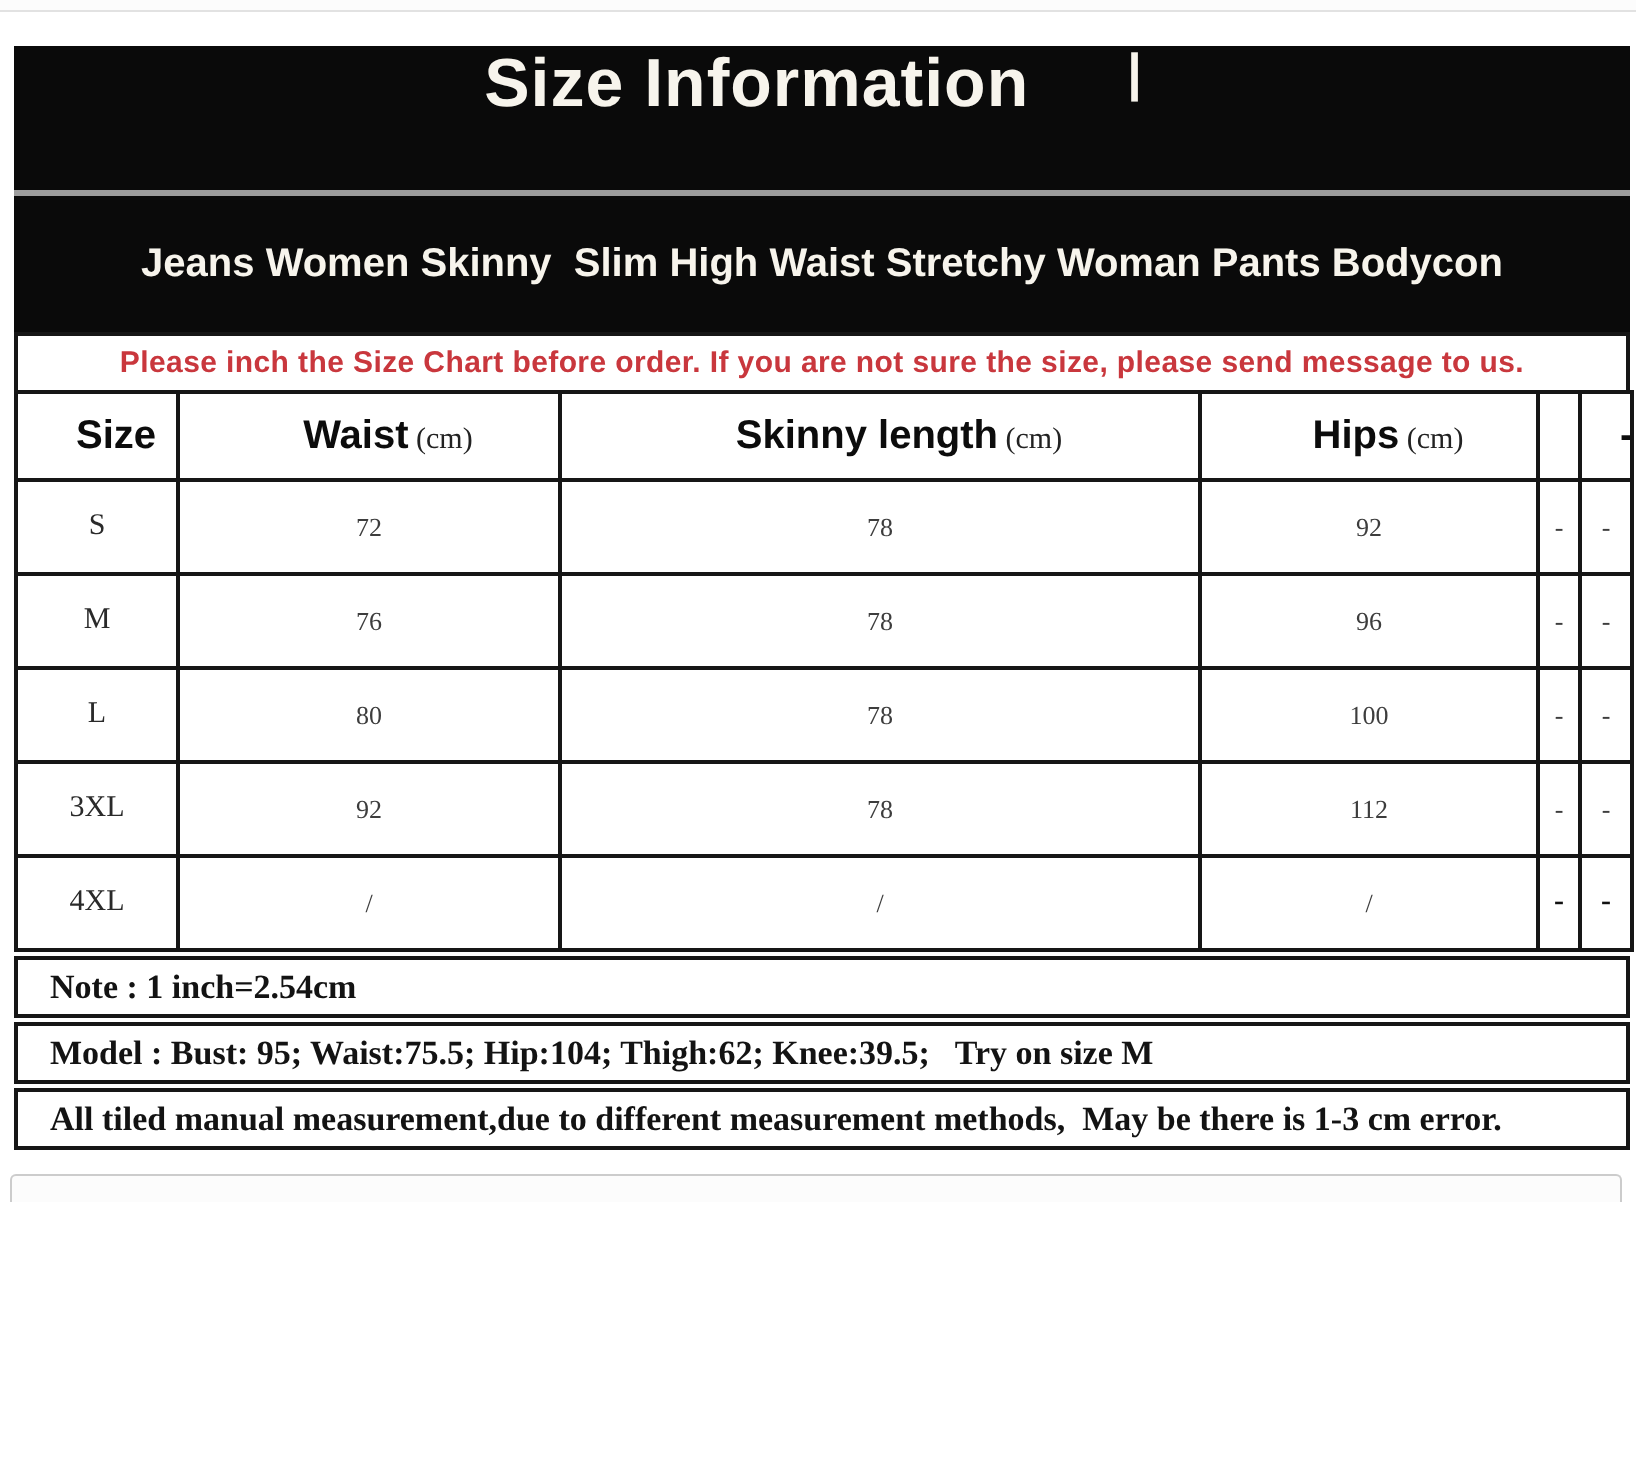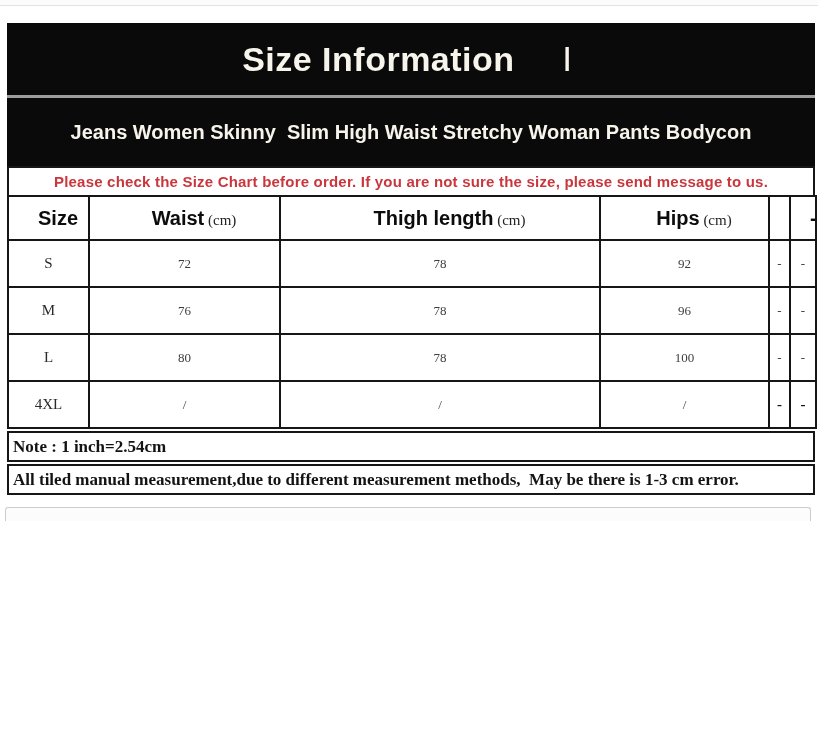--- a/index.html
+++ b/index.html
@@ -16,21 +16,20 @@
   }
   .content {
     margin-left: 7px;
     width: 808px;
   }
   .header-bar {
     margin-top: 17px;
     height: 72px;
     background: #0a0a0a;
     display: flex;
-    align-items: center;
     justify-content: center;
     color: #f7f4ec;
     gap: 40px;
   }
   .header-title {
     font-size: 34px;
     font-weight: bold;
     letter-spacing: 0.5px;
     white-space: pre;
   }
@@ -126,21 +125,21 @@
     height: 27px;
     display: flex;
     align-items: center;
     background: #ffffff;
   }
   .note-text {
     font-family: "Liberation Serif", "DejaVu Serif", serif;
     font-weight: bold;
     font-size: 17px;
     color: #131313;
-    padding-left: 4px;
+    padding-left: 16px;
     white-space: pre;
   }
   .bottom-strip {
     margin-left: 5px;
     margin-top: 12px;
     width: 806px;
     height: 14px;
     background: #fcfcfc;
     border: 1px solid #cccccc;
     border-bottom: none;
@@ -160,37 +159,37 @@
     <span class="header-sep">|</span>
   </div>
 
   <div class="bar-divider"></div>
 
   <div class="product-bar">
     <div class="product-line">Jeans Women Skinny  Slim High Waist Stretchy Woman Pants Bodycon</div>
   </div>
 
   <div class="warning-bar">
-    <span class="warning-text">Please check the Size Chart before order. If you are not sure the size, please send message to us.</span>
+    <span class="warning-text">Please inch the Size Chart before order. If you are not sure the size, please send message to us.</span>
   </div>
 
   <table class="size-table">
     <colgroup>
         <col style="width: 81px;">
         <col style="width: 191px;">
         <col style="width: 320px;">
         <col style="width: 169px;">
         <col style="width: 21px;">
         <col style="width: 26px;">
       </colgroup>
     <thead>
         <tr>
           <th><span class="hlabel">Size</span></th>
           <th><span class="hlabel">Waist</span><span class="hunit"> (cm)</span></th>
-          <th><span class="hlabel">Thigh length</span><span class="hunit"> (cm)</span></th>
+          <th><span class="hlabel">Skinny length</span><span class="hunit"> (cm)</span></th>
           <th><span class="hlabel">Hips</span><span class="hunit"> (cm)</span></th>
           <th><span class="hlabel">-</span></th>
           <th><span class="hlabel">-</span></th>
         </tr>
       </thead>
     <tbody>
         <tr>
           <td class="size-col">S</td>
           <td class="value-col">72</td>
           <td class="value-col">78</td>
@@ -204,36 +203,47 @@
           <td class="value-col">78</td>
           <td class="value-col">96</td>
           <td class="value-col dash-col">-</td>
           <td class="value-col dash-col">-</td>
         </tr>
         <tr>
           <td class="size-col">L</td>
           <td class="value-col">80</td>
           <td class="value-col">78</td>
           <td class="value-col">100</td>
+          <td class="value-col dash-col">-</td>
+          <td class="value-col dash-col">-</td>
+        </tr>
+        <tr>
+          <td class="size-col">3XL</td>
+          <td class="value-col">92</td>
+          <td class="value-col">78</td>
+          <td class="value-col">112</td>
           <td class="value-col dash-col">-</td>
           <td class="value-col dash-col">-</td>
         </tr>
         <tr>
           <td class="size-col">4XL</td>
           <td class="value-col">/</td>
           <td class="value-col">/</td>
           <td class="value-col">/</td>
           <td class="value-col dash-col">-</td>
           <td class="value-col dash-col">-</td>
         </tr>
       </tbody>
   </table>
 
   <div class="note-row">
     <span class="note-text">Note : 1 inch=2.54cm</span>
   </div>
   <div class="note-row">
+    <span class="note-text">Model : Bust: 95; Waist:75.5; Hip:104; Thigh:62; Knee:39.5;   Try on size M</span>
+  </div>
+  <div class="note-row">
     <span class="note-text">All tiled manual measurement,due to different measurement methods,  May be there is 1-3 cm error.</span>
   </div>
 
 </div>
 
 <div class="bottom-strip"></div>
 
 </body></html>

